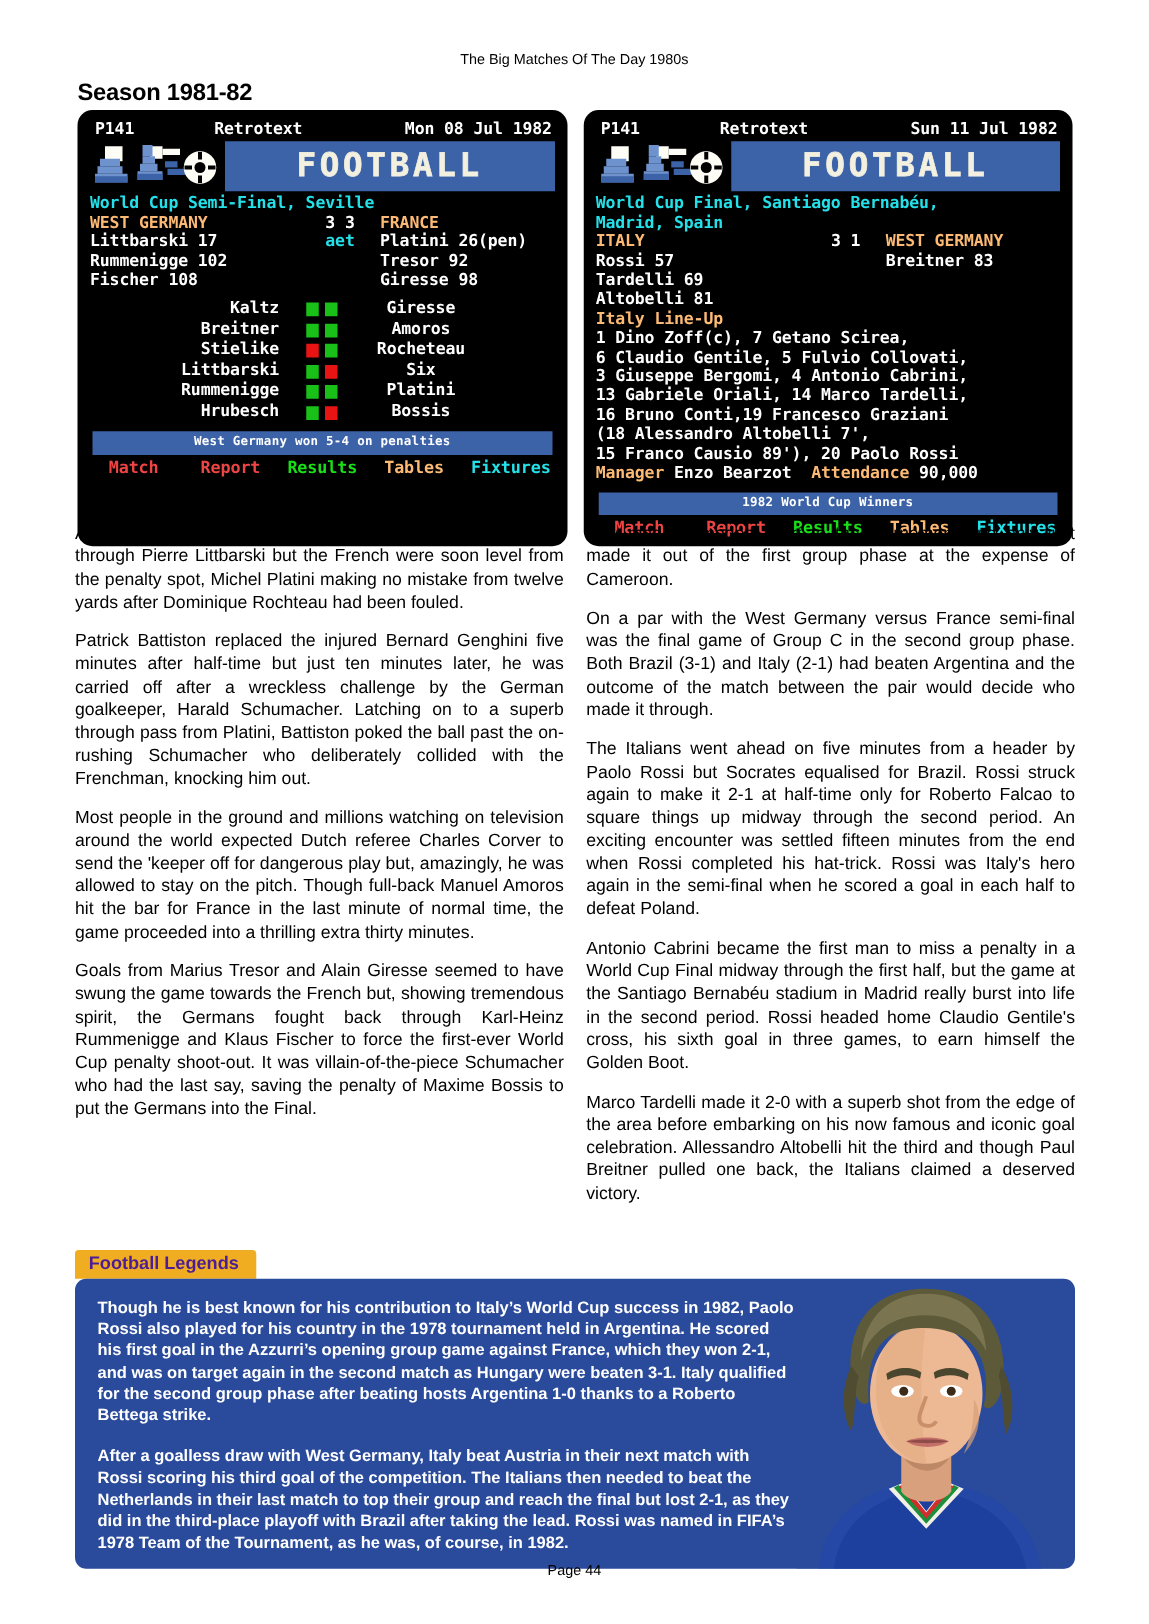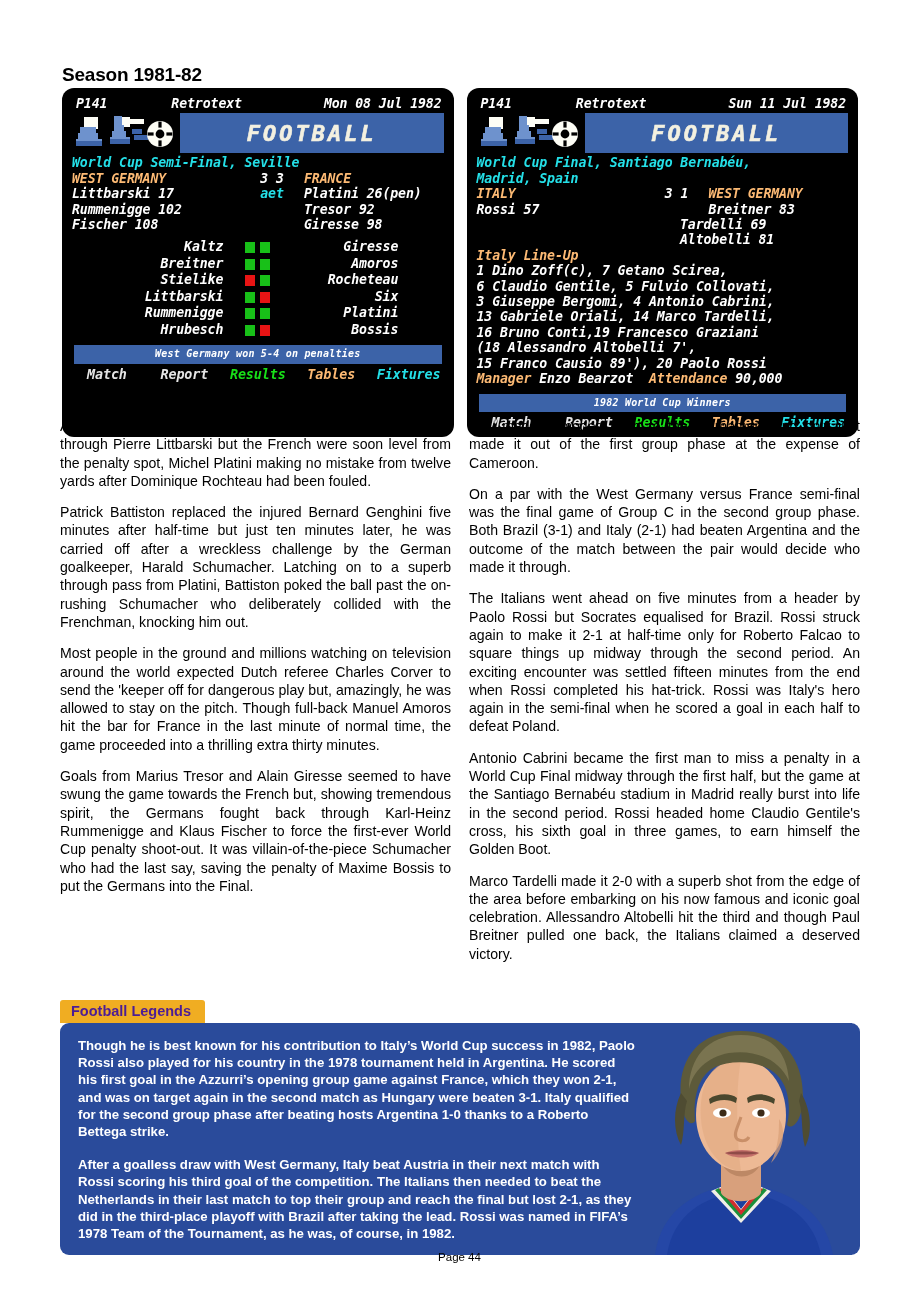--- a/index.html
+++ b/index.html
@@ -18,64 +18,64 @@
     position:absolute; top:42px; left:0; right:0;
     text-align:center; font-size:11.5px; color:#000;
   }
 
   .season-title {
     position:absolute; top:64px; left:62px;
     font-size:19px; font-weight:bold; letter-spacing:-0.2px;
   }
 
   
-  .tt-row { position:absolute; top:88px; left:62px; width:796px; display:flex; gap:13px;font-style:italic; }
+  .tt-row { position:absolute; top:88px; left:62px; width:796px; display:flex; gap:13px; }
   .tt {
     width:392px; background:#000; border-radius:12px;
     padding:8px 10px 7px 10px;
     font-family: "DejaVu Sans Mono", "Liberation Mono", monospace;
     font-size:13.2px; line-height:15.4px; letter-spacing:-0.1px;
     color:#fff; position:relative;
   }
   .tt-head { display:flex; justify-content:space-between; font-weight:bold; padding:0 2px 1px 4px; }
   .tt-head .mid { margin-left:-18px; }
 
   .tt-logo-row { display:flex; align-items:stretch; height:40px; margin:1px 0 2px 2px; }
   .tt-logo { width:104px; height:40px; position:relative; }
   .tt-word {
     flex:1; background:#3c63a8; margin-left:2px;
     display:flex; align-items:center; justify-content:center;
-    font-weight:bold; font-size:22px; line-height:29px;
+    font-weight:bold; font-size:26px; line-height:29px;
     letter-spacing:3px; color:#f3f0e0;
     font-family:"DejaVu Sans Mono","Liberation Mono",monospace;
     -webkit-text-stroke:0.6px #f3f0e0;
   }
 
   .cy { color:#24e0e8; }
   .yl { color:#fdba74; }
   .wh { color:#ffffff; }
-  .rd { color:#e5e5e5;padding-left:12px; }
+  .rd { color:#ef4444;padding-left:12px; }
   .gr { color:#18e018; }
 
   .tt-line { white-space:pre; font-weight:bold; }
 
   .scoreline { display:flex; font-weight:bold; white-space:pre; }
   .scoreline .home { width:168px; }
   .scoreline .score { width:64px; text-align:center; }
   .scoreline .away { flex:1; }
 
-  .evrow { display:flex; font-weight:bold; white-space:pre;justify-content:flex-end; }
+  .evrow { display:flex; font-weight:bold; white-space:pre; }
   .evrow .l { width:168px; }
   .evrow .m { width:64px; text-align:center; }
   .evrow .r { flex:1; }
 
   .pens { margin-top:7px; }
   .pen-row { display:flex; align-items:center; justify-content:center; font-weight:bold; line-height:16.5px; }
   .pen-name-l { width:128px; text-align:right; padding-right:22px; }
-  .pen-name-r { width:128px; text-align:right; padding-left:5px; }
+  .pen-name-r { width:128px; text-align:center; padding-left:5px; }
   .sq { width:10px; height:11px; display:inline-block; }
   .sq.g { background:#18c018; }
   .sq.r { background:#e81414; }
   .sq-gap { width:5px; display:inline-block; }
 
   .tt-banner {
     background:#3c63a8; color:#fff; font-weight:bold;
     text-align:center; margin:7px 2px 2px 2px; padding:1px 0 2px 0;
     font-size:10px; letter-spacing:0.2px;
   }
@@ -115,20 +115,21 @@
   .page-num {
     position:absolute; bottom:36px; left:0; right:0;
     text-align:center; font-size:11.5px;
   }
 </style>
 </head>
 <body>
 
 <div class="page">
 
+  <div class="running-head">The Big Matches Of The Day 1980s</div>
   <div class="season-title">Season 1981-82</div>
 
   <div class="tt-row">
 
     <div class="tt">
       <div class="tt-head">
         <span class="wh">P141</span>
         <span class="wh mid">Retrotext</span>
         <span class="wh">Mon 08 Jul 1982</span>
       </div>

